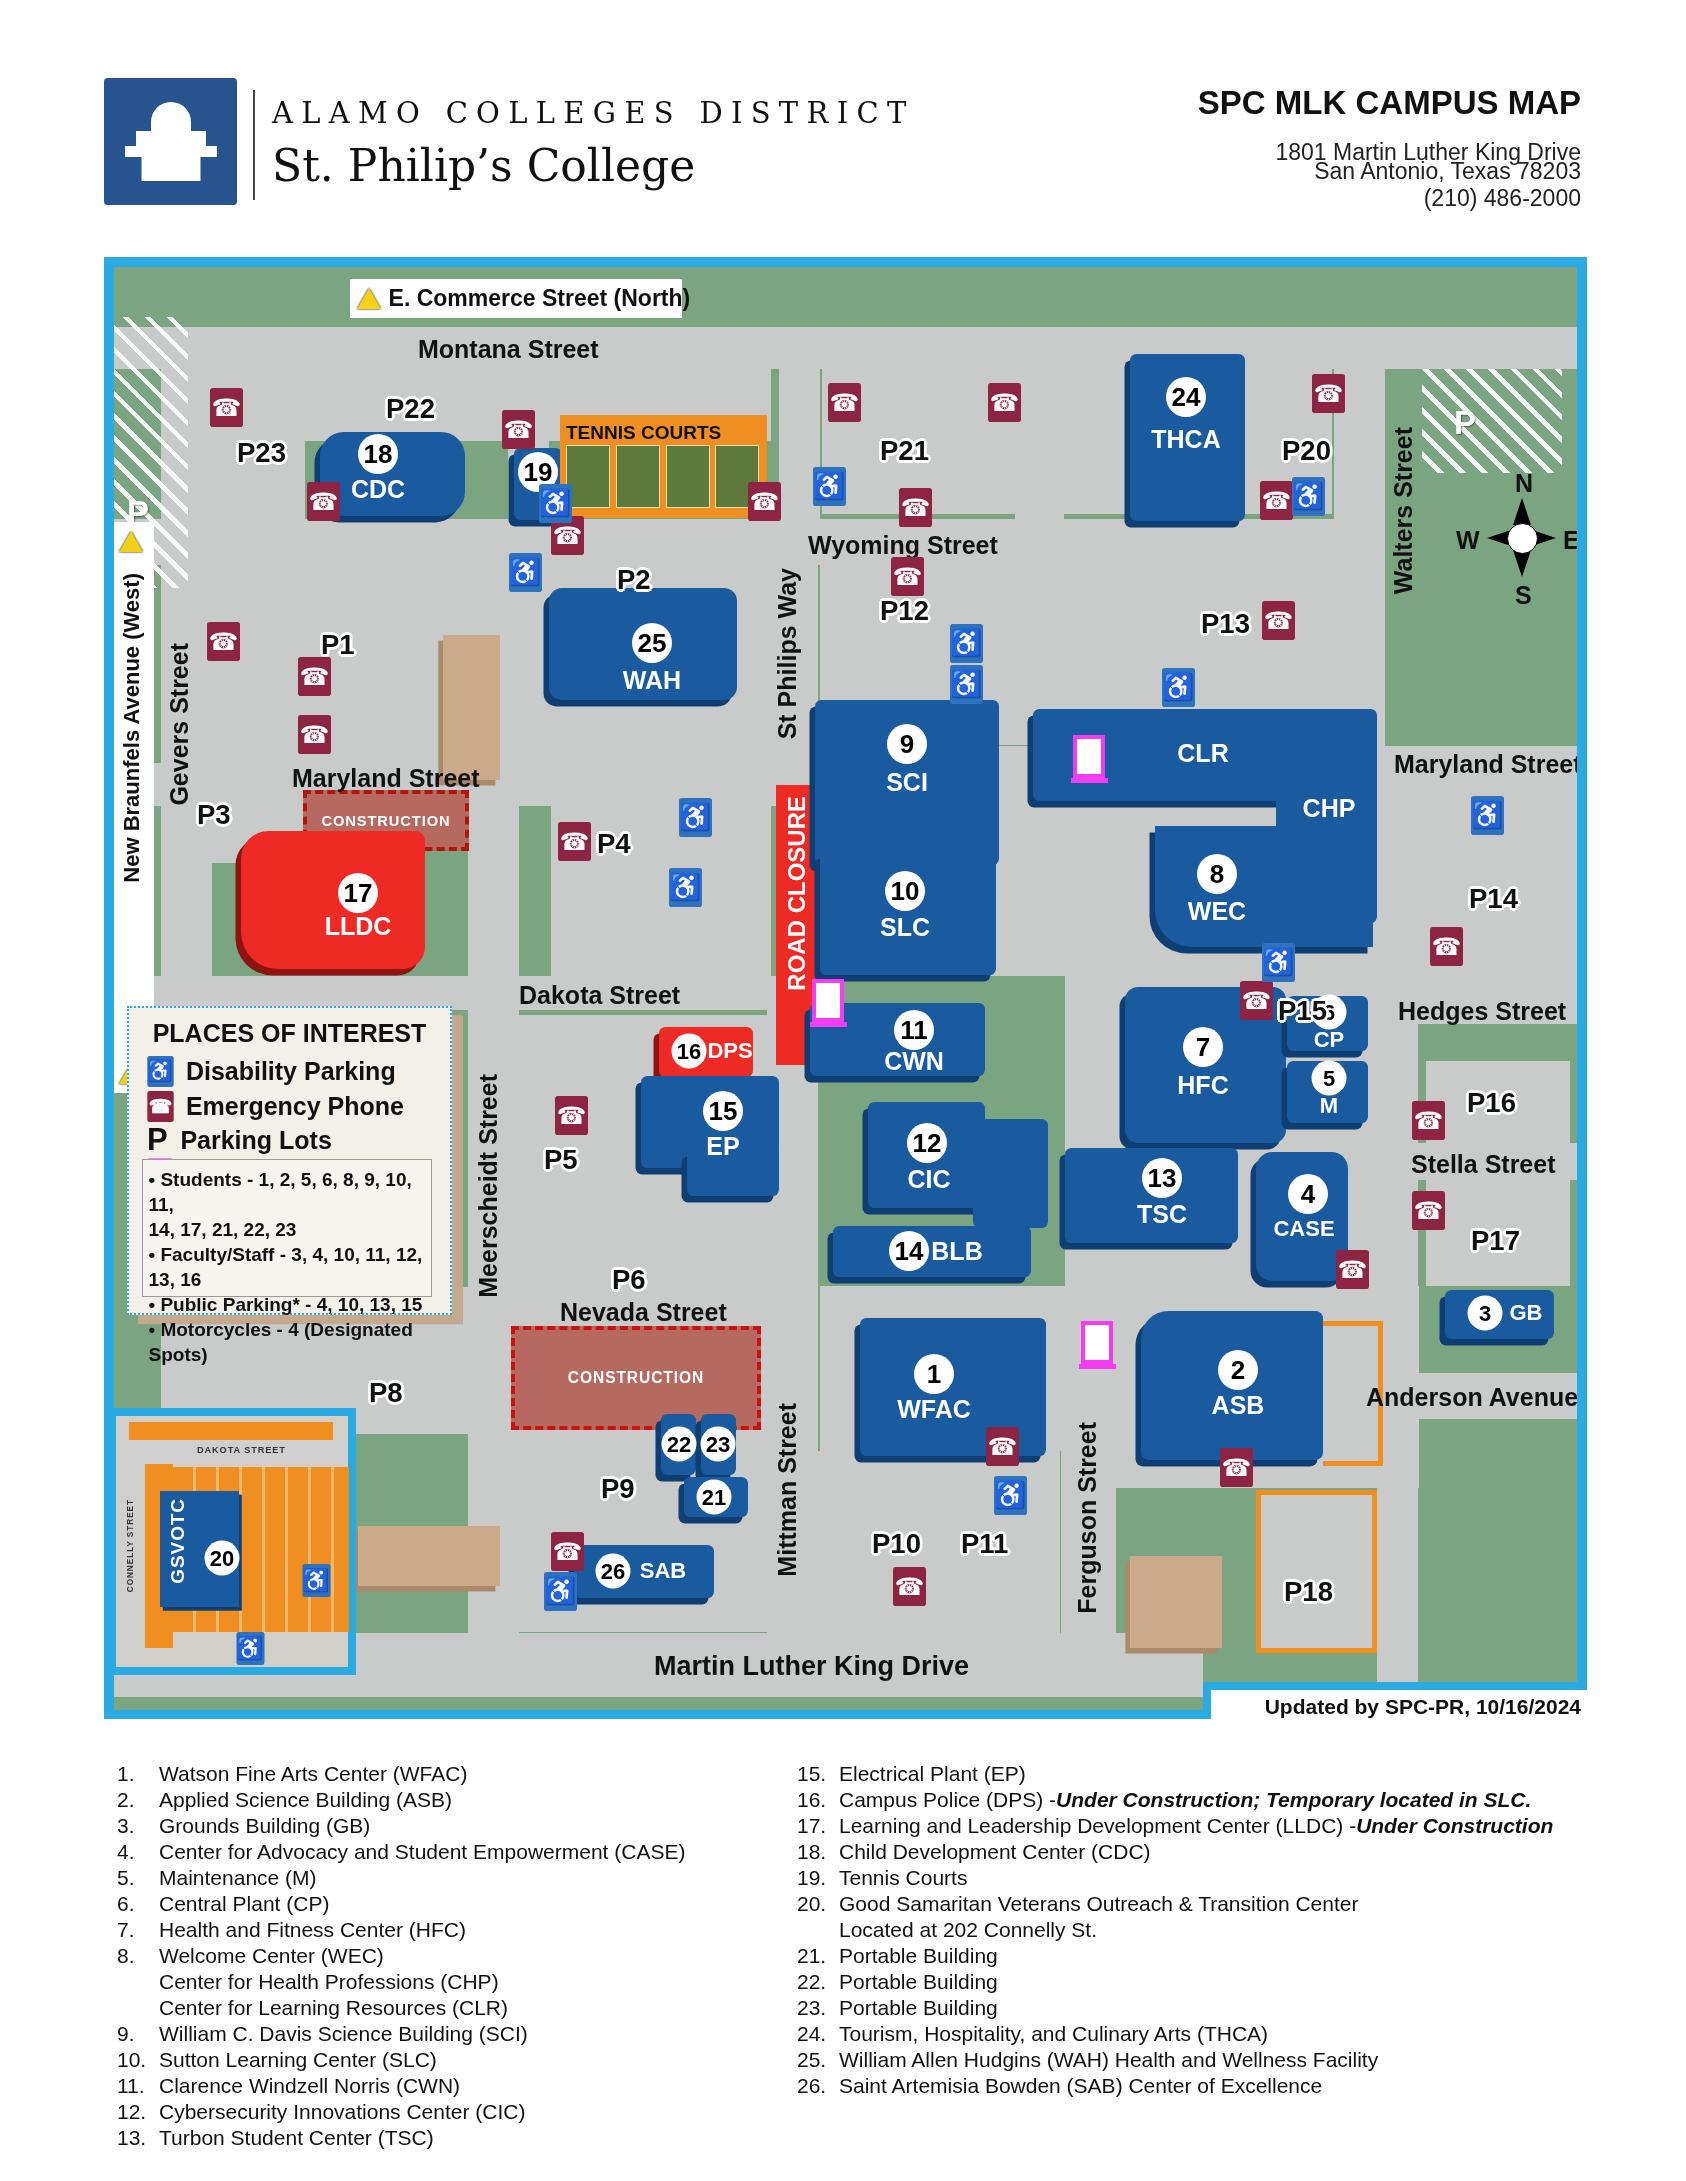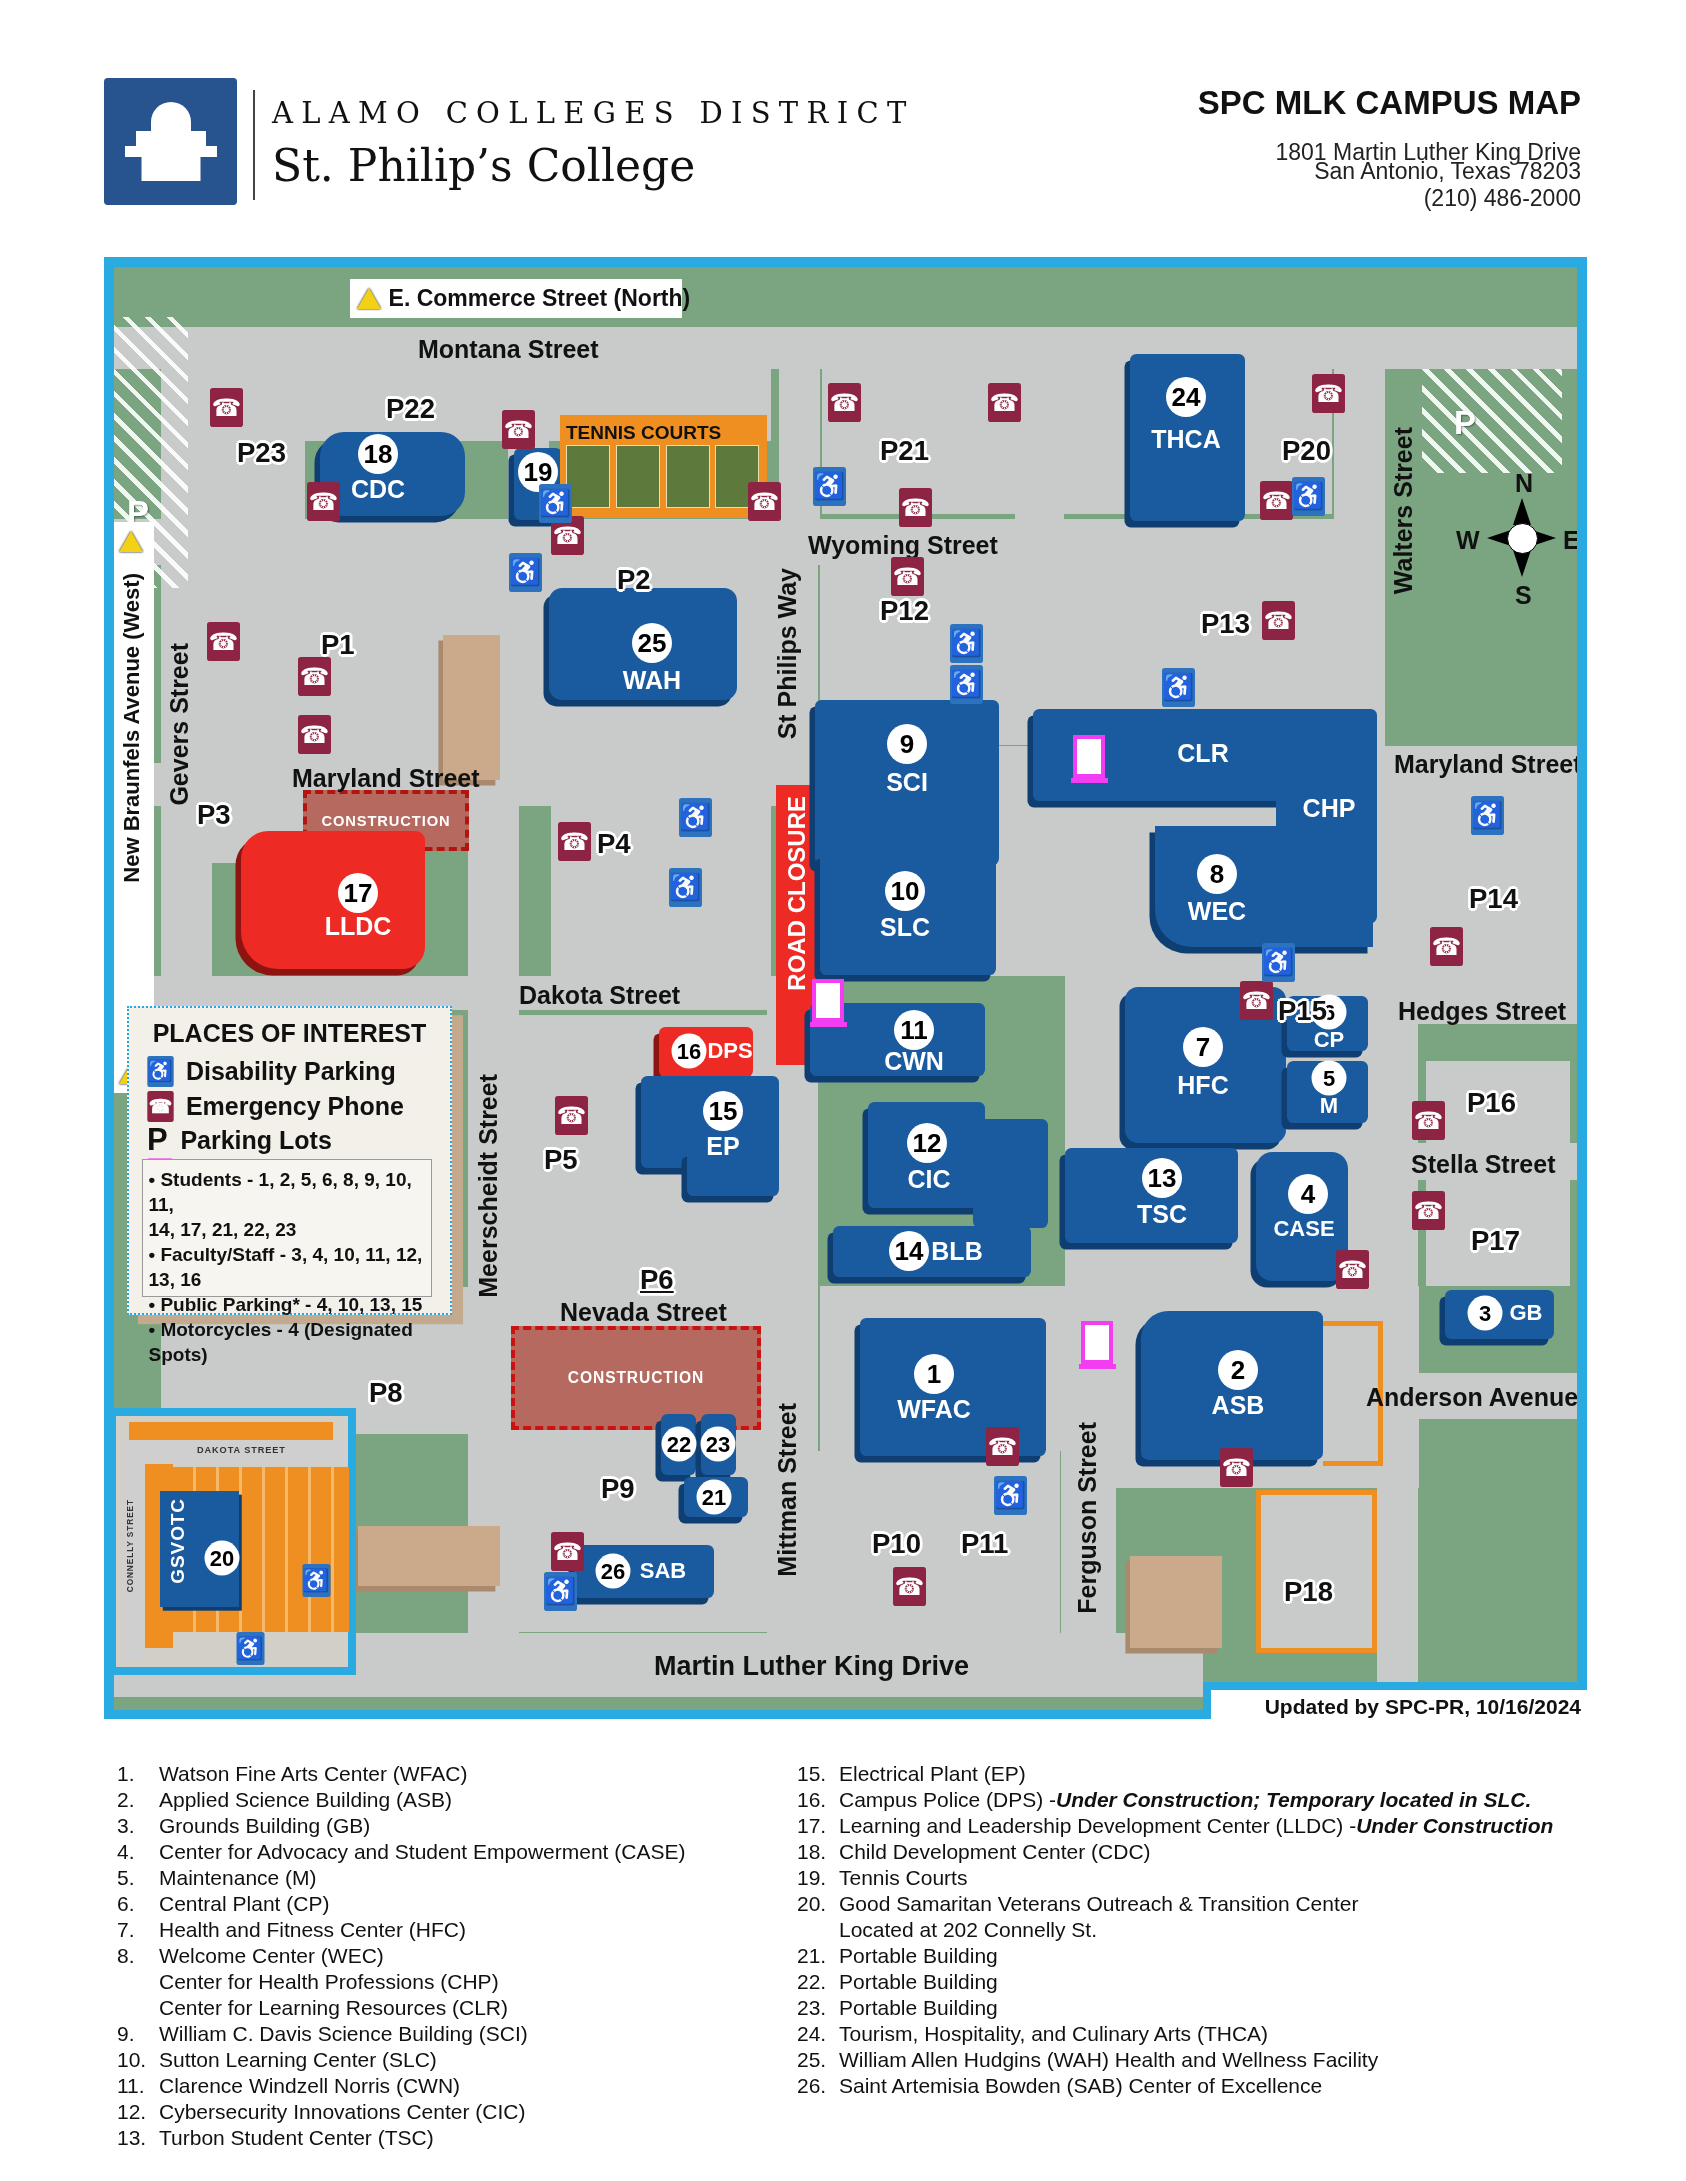--- a/index.html
+++ b/index.html
@@ -286,21 +286,21 @@
 
   <div class="abs plabel" style="left:386px;top:393px;">P22</div>
   <div class="abs plabel" style="left:237px;top:437px;">P23</div>
   <div class="abs plabel" style="left:880px;top:435px;">P21</div>
   <div class="abs plabel" style="left:1282px;top:435px;">P20</div>
   <div class="abs plabel" style="left:321px;top:629px;">P1</div>
   <div class="abs plabel" style="left:617px;top:564px;">P2</div>
   <div class="abs plabel" style="left:197px;top:799px;">P3</div>
   <div class="abs plabel" style="left:597px;top:828px;">P4</div>
   <div class="abs plabel" style="left:544px;top:1144px;">P5</div>
-  <div class="abs plabel" style="left:640px;top:1264px;text-decoration:underline;">P6</div>
+  <div class="abs plabel" style="left:612px;top:1264px;">P6</div>
   <div class="abs plabel" style="left:369px;top:1377px;">P8</div>
   <div class="abs plabel" style="left:601px;top:1473px;">P9</div>
   <div class="abs plabel" style="left:872px;top:1528px;">P10</div>
   <div class="abs plabel" style="left:961px;top:1528px;">P11</div>
   <div class="abs plabel" style="left:880px;top:595px;">P12</div>
   <div class="abs plabel" style="left:1201px;top:608px;">P13</div>
   <div class="abs plabel" style="left:1469px;top:883px;">P14</div>
   <div class="abs plabel" style="left:1278px;top:995px;">P15</div>
   <div class="abs plabel" style="left:1467px;top:1087px;">P16</div>
   <div class="abs plabel" style="left:1471px;top:1225px;">P17</div>

